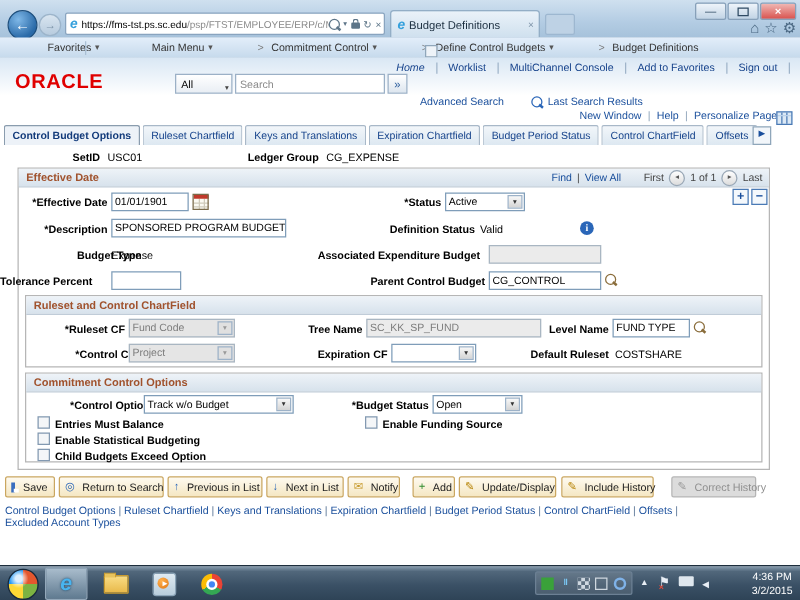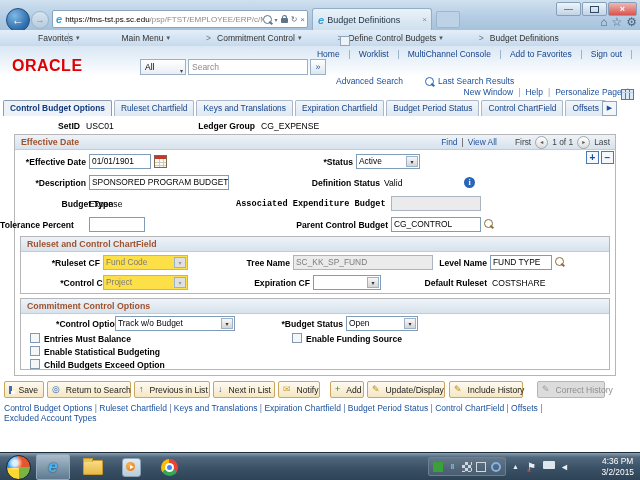--- a/index.html
+++ b/index.html
@@ -68,21 +68,21 @@
   .tab.active{background:#edf2f8;font-weight:bold;border-color:#8a9cae;color:#123a7a;}
   .moretabs{width:13px;height:13px;border:1px solid #8fa6ba;background:#f2f6fa;color:#1a4f9c;font-size:7px;text-align:center;line-height:12px;margin-left:2px;}
   
   .lbl{position:absolute;font-weight:bold;font-size:8.6px;text-align:right;white-space:nowrap;}
   .val{position:absolute;font-size:8.6px;white-space:nowrap;}
   .inp{position:absolute;height:15px;border:1px solid #7f9db9;background:#fff;font-size:8.4px;line-height:13px;padding:0 2px;box-sizing:border-box;white-space:nowrap;overflow:hidden;}
   .inp.dis{background:#ebebeb;color:#7c7c7c;border-color:#a9b6c2;}
   .sel{position:absolute;height:15px;border:1px solid #7f9db9;background:#fff;font-size:8.4px;line-height:13px;padding:0 14px 0 2px;box-sizing:border-box;white-space:nowrap;overflow:hidden;}
   .sel .arw{position:absolute;right:1px;top:1px;width:12px;height:11px;background:linear-gradient(#f8f8f8,#d4d4d4);border:1px solid #9db2c8;
     font-size:6px;text-align:center;line-height:11px;color:#333;box-sizing:border-box;}
-  .sel.dis{background:#fde047;color:#7c7c7c;border-color:#a9b6c2;}
+  .sel.dis{background:#e5e5e5;color:#7c7c7c;border-color:#a9b6c2;}
   .sel.dis .arw{color:#999;background:#e0e0e0;}
   .gbox{position:absolute;border:1px solid #b6b6b6;background:#fff;box-sizing:border-box;}
   .ghead{height:14px;background:linear-gradient(#eef3f8,#d7e2ec);border-bottom:1px solid #c0ccd8;
     color:#a0522d;font-weight:bold;font-size:8.8px;line-height:14px;padding-left:6px;position:relative;}
   .edcontrols{position:absolute;right:5px;top:0;display:flex;align-items:center;gap:4px;font-weight:normal;color:#444;font-size:8.4px;}
   .navcirc{display:inline-block;width:11px;height:11px;border:1px solid #9aa8b6;border-radius:50%;background:linear-gradient(#fff,#dcdcdc);
     text-align:center;line-height:10px;font-size:6px;color:#555;}
   .pmbtn{position:absolute;width:13px;height:13px;border:1px solid #4a7ab5;background:#f4f8fc;color:#1a4f9c;
     font-weight:bold;text-align:center;line-height:11px;font-size:10px;box-sizing:border-box;}
   .calicon{position:absolute;width:13px;height:13px;border:1px solid #7a6a4a;background:
@@ -204,21 +204,21 @@
         <span>Budget Definitions</span>
         <span class="caret"></span>
       </span>
     </div>
   <div class="crumbdiv abs" style="left:62px;top:33px;"></div>
   <span class="pgicon abs" style="left:338px;top:36px;"></span>
 
   <div class="psheader">
     <div class="toplinks">
 
-        <span style="display:flex;align-items:flex-end;">
+        <span style="display:flex;align-items:flex-end;font-style:italic;">
           <span class="lnk">Home</span>
           <span class="div"></span>
         </span>
 
         <span style="display:flex;align-items:center;">
           <span class="lnk">Worklist</span>
           <span class="div"></span>
         </span>
 
         <span style="display:flex;align-items:center;">
@@ -310,21 +310,21 @@
   <span class="sel" style="left:356px;top:154px;width:64px;"><span>Active</span><span class="arw">▾</span></span>
 
   <span class="lbl" style="left:0px;top:178px;width:86px;">*Description</span>
   <span class="inp" style="left:89px;top:175px;width:140px;">SPONSORED PROGRAM BUDGET</span>
   <span class="lbl" style="left:250px;top:178px;width:130px;">Definition Status</span>
   <span class="val" style="left:384px;top:178px;">Valid</span>
   <span class="infoicon" style="left:464px;top:177px;">i</span>
 
   <span class="lbl" style="left:0px;top:199px;width:86px;padding-left:27px;">Budget Type</span>
   <span class="val" style="left:89px;top:199px;">Expense</span>
-  <span class="lbl" style="left:236px;top:199px;width:148px;font-family:Liberation Mono, monospace;">Associated Expenditure Budget</span>
+  <span class="lbl" style="left:236px;top:199px;width:148px;">Associated Expenditure Budget</span>
   <span class="inp dis" style="left:391px;top:196px;width:90px;"></span>
 
   <span class="lbl" style="left:0px;top:220px;width:74px;text-align:center;">Tolerance Percent</span>
   <span class="inp" style="left:89px;top:217px;width:56px;"></span>
   <span class="lbl" style="left:240px;top:220px;width:148px;">Parent Control Budget</span>
   <span class="inp" style="left:391px;top:217px;width:90px;">CG_CONTROL</span>
   <span class="lookicon" style="left:484px;top:219px;"><span class="magicon"></span></span>
 
   <div class="gbox" style="left:20px;top:236px;width:590px;height:58px;">
     <div class="ghead"><span>Ruleset and Control ChartField</span></div>

